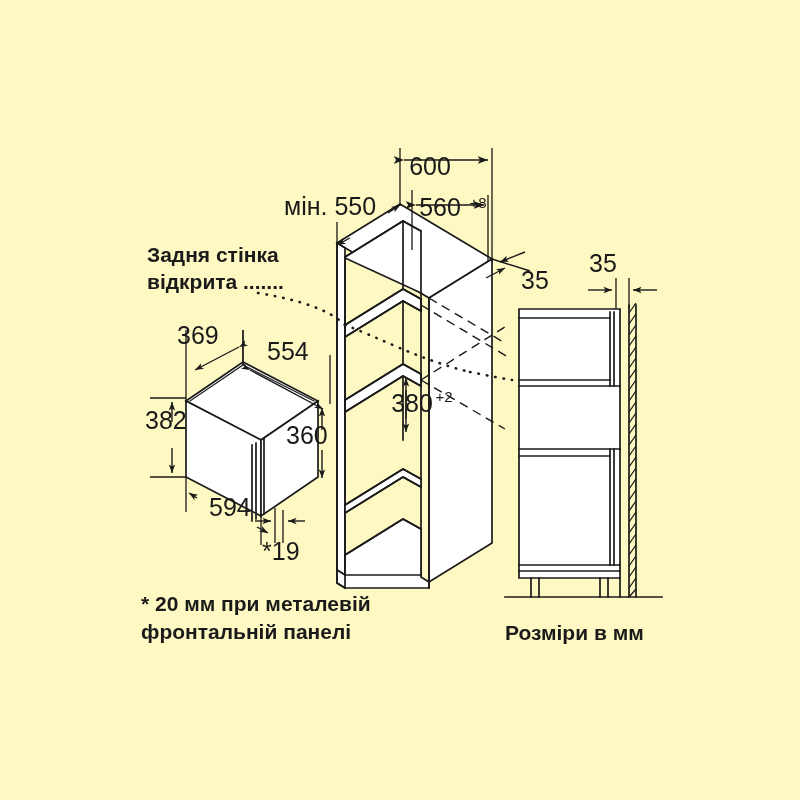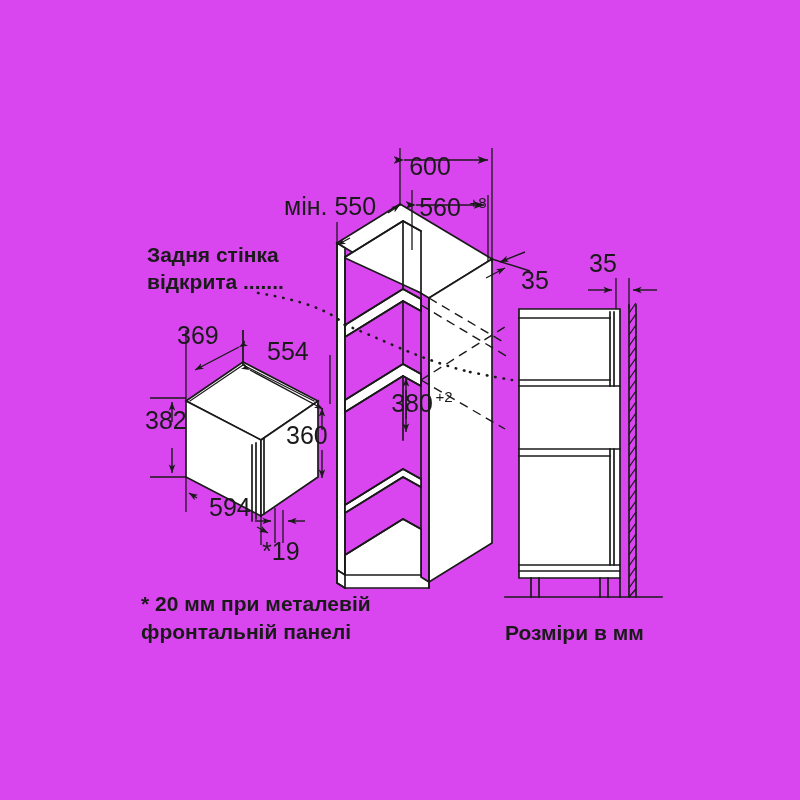--- a/index.html
+++ b/index.html
@@ -10,21 +10,21 @@
   body {
     width: 800px;
     height: 800px;
     font-family: "Liberation Sans", sans-serif;
     overflow: hidden;
   }
   #stage {
     position: relative;
     width: 800px;
     height: 800px;
-    background: #d946ef;
+    background: #fef9c3;
   }
   #drawing {
     position: absolute;
     left: 0;
     top: 0;
     width: 800px;
     height: 800px;
   }
   .dim-text {
     font-family: "Liberation Sans", sans-serif;

